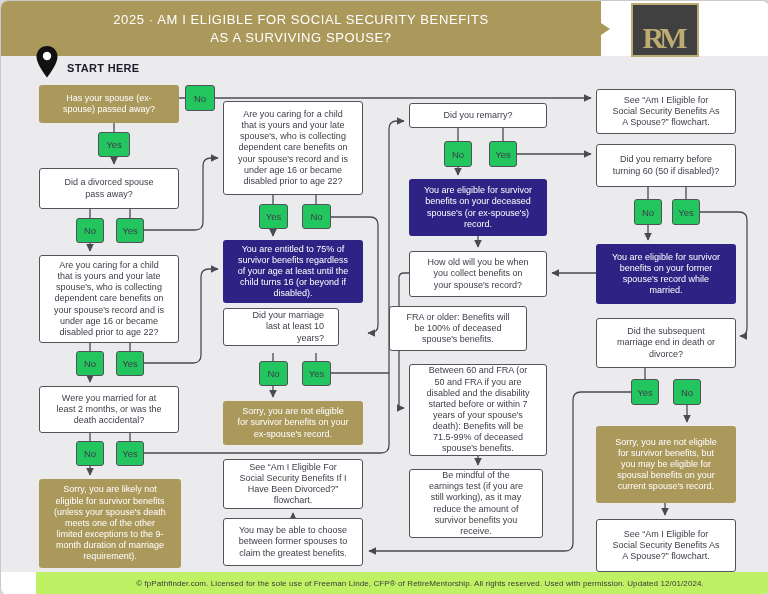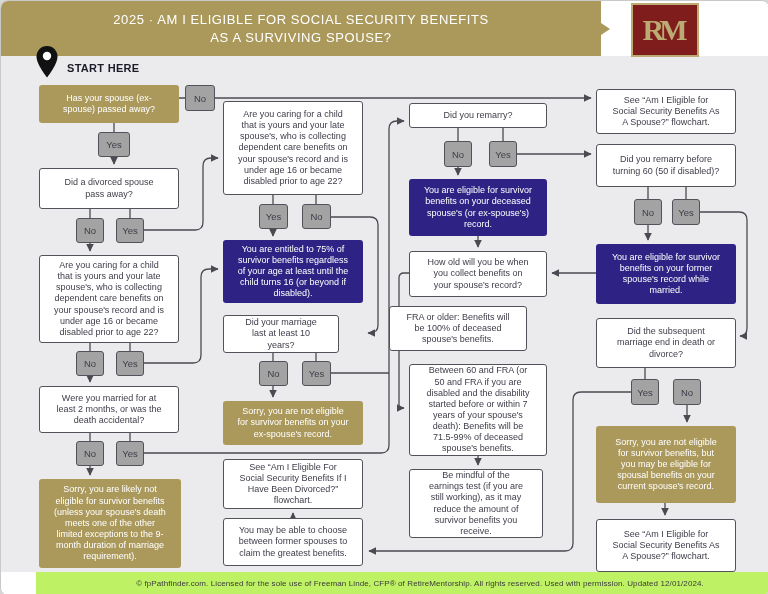--- a/index.html
+++ b/index.html
@@ -6,32 +6,32 @@
   #page{position:relative;width:768px;height:594px;background:#ffffff;overflow:hidden;
         border:1px solid #c9c9c9;border-radius:8px;
         font-family:"Liberation Sans",sans-serif;-webkit-font-smoothing:antialiased;}
   .graybg{position:absolute;left:0;top:55px;width:768px;height:516px;background:#ebebee;}
   .banner{position:absolute;left:0;top:0;width:600px;height:55px;background:#ab995c;
           display:flex;flex-direction:column;align-items:center;justify-content:center;gap:2px;z-index:5;}
   .banner .t1,.banner .t2{color:#ffffff;font-size:13px;letter-spacing:.6px;line-height:1.2;}
   .notch{position:absolute;left:600px;top:22px;width:0;height:0;z-index:5;
          border-top:6px solid transparent;border-bottom:6px solid transparent;border-left:9px solid #ab995c;}
   .logo{position:absolute;left:630px;top:2px;width:64px;height:50px;border:2px solid #bcab72;
-        display:flex;align-items:center;justify-content:center;z-index:6;background:#7f1d1d;}
+        display:flex;align-items:flex-end;justify-content:center;z-index:6;background:#404040;}
   .logo span{color:#bcab72;font-family:"Liberation Serif",serif;font-weight:bold;
              font-size:30px;letter-spacing:-5px;padding-right:5px;}
   .startwrap{position:absolute;left:34px;top:44px;z-index:7;display:flex;align-items:flex-start;}
   .startlabel{margin-left:8px;margin-top:17px;font-size:11px;font-weight:bold;color:#1c1c28;letter-spacing:.3px;}
   svg.connectors{position:absolute;left:0;top:0;width:768px;height:594px;z-index:2;}
   .node{position:absolute;box-sizing:border-box;z-index:3;display:flex;align-items:center;justify-content:center;
         text-align:center;font-size:9px;line-height:1.24;border-radius:3px;padding:2px 14px;color:#3d3d49;}
   .white{background:#ffffff;border:1px solid #52525a;}
   .gold{background:#ab995c;color:#ffffff;}
   .purple{background:#2e2285;color:#ffffff;}
-  .chip{position:absolute;box-sizing:border-box;z-index:4;background:#a3a3a3;border:1px solid #52525a;
+  .chip{position:absolute;box-sizing:border-box;z-index:4;background:#22c55e;border:1px solid #52525a;
         border-radius:3px;display:flex;align-items:center;justify-content:center;
         font-size:9.5px;color:#3d3d49;}
   .footer{position:absolute;left:0;top:571px;width:768px;height:23px;background:#bef264;z-index:5;
           display:flex;align-items:center;justify-content:center;margin-left:35px;}
   .footer span{font-size:8px;color:#3a3a3a;letter-spacing:.1px;}
 </style>
 </head>
 <body>
 
 <div id="page">
@@ -100,21 +100,21 @@
   </div>
 
   <div class="node gold" style="left:38px;top:84px;width:140px;height:38px;">Has your spouse (ex-spouse) passed away?</div>
   <div class="node white" style="left:38px;top:167px;width:140px;height:41px;">Did a divorced spouse pass away?</div>
   <div class="node white" style="left:38px;top:254px;width:140px;height:88px;">Are you caring for a child that is yours and your late spouse's, who is collecting dependent care benefits on your spouse's record and is under age 16 or became disabled prior to age 22?</div>
   <div class="node white" style="left:38px;top:385px;width:140px;height:47px;">Were you married for at least 2 months, or was the death accidental?</div>
   <div class="node gold" style="left:38px;top:478px;width:142px;height:89px;">Sorry, you are likely not eligible for survivor benefits (unless your spouse's death meets one of the other limited exceptions to the 9-month duration of marriage requirement).</div>
 
   <div class="node white" style="left:222px;top:100px;width:140px;height:94px;">Are you caring for a child that is yours and your late spouse's, who is collecting dependent care benefits on your spouse's record and is under age 16 or became disabled prior to age 22?</div>
   <div class="node purple" style="left:222px;top:239px;width:140px;height:63px;">You are entitled to 75% of survivor benefits regardless of your age at least until the child turns 16 (or beyond if disabled).</div>
-  <div class="node white" style="left:222px;top:314px;width:116px;height:38px;">Did your marriage last at least 10 years?</div>
+  <div class="node white" style="left:222px;top:307px;width:116px;height:38px;text-align:right;">Did your marriage last at least 10 years?</div>
   <div class="node gold" style="left:222px;top:400px;width:140px;height:44px;">Sorry, you are not eligible for survivor benefits on your ex-spouse's record.</div>
   <div class="node white" style="left:222px;top:458px;width:140px;height:50px;">See “Am I Eligible For Social Security Benefits If I Have Been Divorced?” flowchart.</div>
   <div class="node white" style="left:222px;top:517px;width:140px;height:48px;">You may be able to choose between former spouses to claim the greatest benefits.</div>
 
   <div class="node white" style="left:408px;top:102px;width:138px;height:25px;">Did you remarry?</div>
   <div class="node purple" style="left:408px;top:178px;width:138px;height:57px;">You are eligible for survivor benefits on your deceased spouse's (or ex-spouse's) record.</div>
   <div class="node white" style="left:408px;top:250px;width:138px;height:46px;">How old will you be when you collect benefits on your spouse's record?</div>
   <div class="node white" style="left:388px;top:305px;width:138px;height:45px;">FRA or older: Benefits will be 100% of deceased spouse's benefits.</div>
   <div class="node white" style="left:408px;top:363px;width:138px;height:92px;">Between 60 and FRA (or 50 and FRA if you are disabled and the disability started before or within 7 years of your spouse's death): Benefits will be 71.5-99% of deceased spouse's benefits.</div>
   <div class="node white" style="left:408px;top:468px;width:134px;height:69px;">Be mindful of the earnings test (if you are still working), as it may reduce the amount of survivor benefits you receive.</div>

